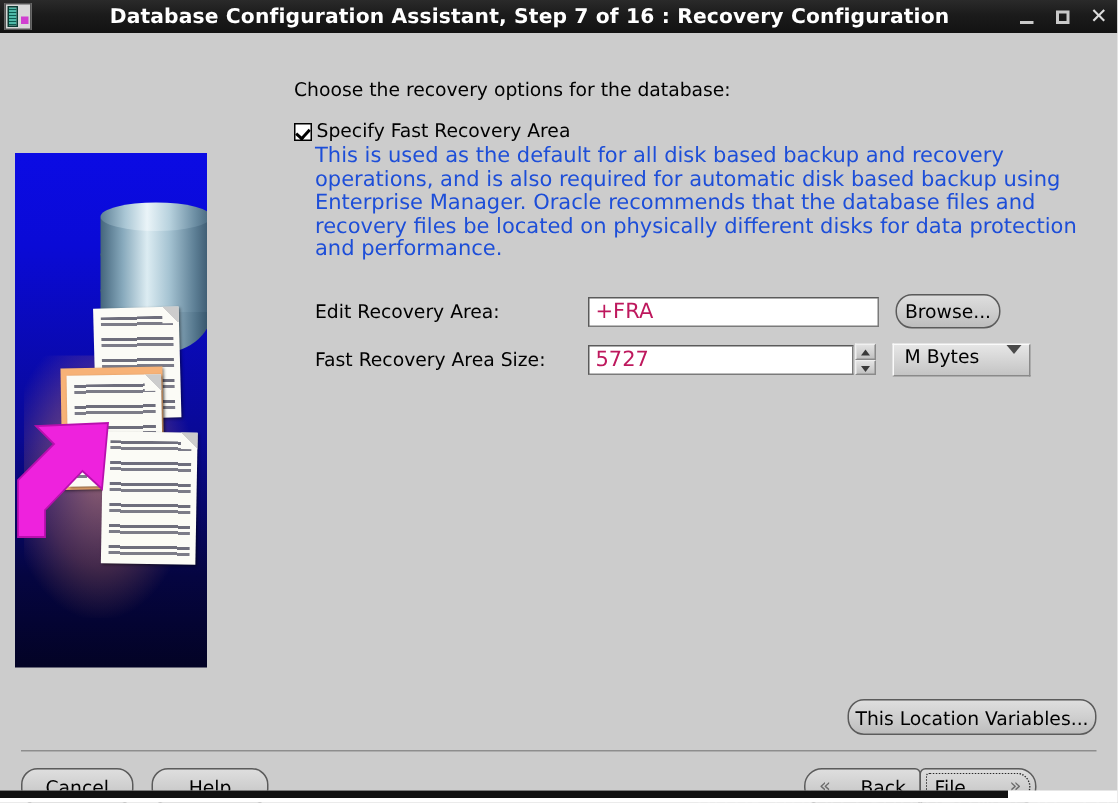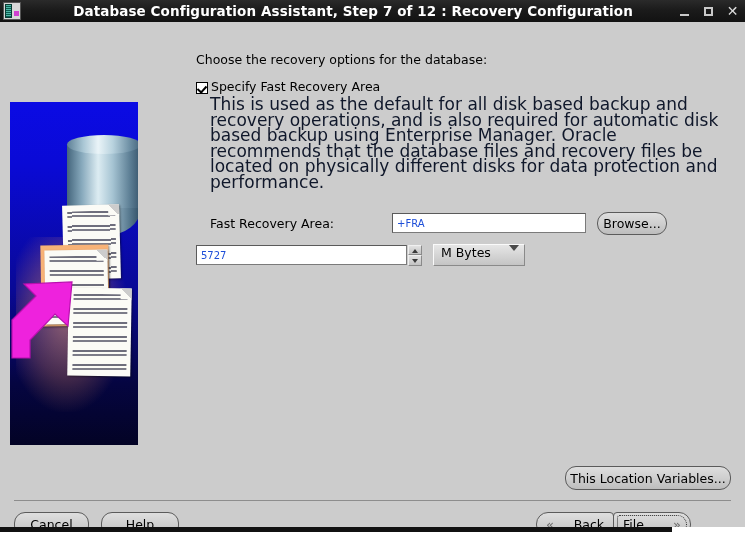--- a/index.html
+++ b/index.html
@@ -249,22 +249,22 @@
     border-width: 0 2px 2px 0;
     transform: rotate(42deg);
   }
   .check-label {
     font-size: 12.5px;
     color: #000000;
     line-height: 15px;
     font-family: "DejaVu Sans", sans-serif;
   }
   .desc-text {
-    font-size: 17px;
-    color: #0f172a;
+    font-size: 14px;
+    color: #1d4ed8;
     line-height: 15.5px;
     margin: 3px 0 0 14px;
     width: 516px;
     font-family: "DejaVu Sans", sans-serif;
   }
 
   .field-rows {
     margin-top: 20px;
   }
   .field-row {
@@ -281,29 +281,29 @@
     box-sizing: border-box;
     font-family: "DejaVu Sans", sans-serif;
   }
   .txtinput {
     height: 20px;
     background: #ffffff;
     border: 1px solid #7a7a7a;
     border-top-color: #5a5a5a;
     border-left-color: #5a5a5a;
     box-sizing: border-box;
-    font-size: 10px;
-    color: #1d4ed8;
+    font-size: 14px;
+    color: #be185d;
     padding: 0 4px;
     display: flex;
     align-items: center;
     font-family: "DejaVu Sans", sans-serif;
   }
   .fra-input { width: 194px; }
-  .size-input { width: 211px; }
+  .size-input { width: 177px; }
 
   .spinner {
     width: 14px; height: 21px;
     display: flex;
     flex-direction: column;
     margin-left: 1px;
     flex: 0 0 auto;
   }
   .spin-btn {
     flex: 1 1 50%;
@@ -484,21 +484,21 @@
     background: #111111;
   }
 </style>
 </head>
 <body>
 
 <div id="app">
 
   <div class="titlebar">
     <div class="title-icon"></div>
-    <div class="title-text">Database Configuration Assistant, Step 7 of 12 : Recovery Configuration</div>
+    <div class="title-text">Database Configuration Assistant, Step 7 of 16 : Recovery Configuration</div>
     <div class="win-buttons">
       <div class="win-btn wb-min"></div>
       <div class="win-btn wb-max"></div>
       <div class="win-btn wb-close">✕</div>
     </div>
   </div>
 
   <div class="dialog-body">
 
     <div class="side-graphic">
@@ -542,26 +542,27 @@
       <div class="check-row">
         <span class="cbox checked"></span>
         <span class="check-label">Specify Fast Recovery Area</span>
       </div>
 
       <p class="desc-text">This is used as the default for all disk based backup and recovery operations, and is also required for automatic disk based backup using Enterprise Manager. Oracle recommends that the database files and recovery files be located on physically different disks for data protection and performance.</p>
 
       <div class="field-rows">
 
         <div class="field-row">
-          <span class="field-label">Fast Recovery Area:</span>
+          <span class="field-label">Edit Recovery Area:</span>
           <div class="txtinput fra-input">+FRA</div>
           <div class="obtn browse-btn">Browse...</div>
         </div>
 
         <div class="field-row">
+          <span class="field-label">Fast Recovery Area Size:</span>
           <div class="txtinput size-input">5727</div>
           <div class="spinner">
             <div class="spin-btn spin-up"></div>
             <div class="spin-btn spin-dn"></div>
           </div>
           <div class="combo">
             <span>M Bytes</span>
             <span class="combo-arrow"></span>
           </div>
         </div>

